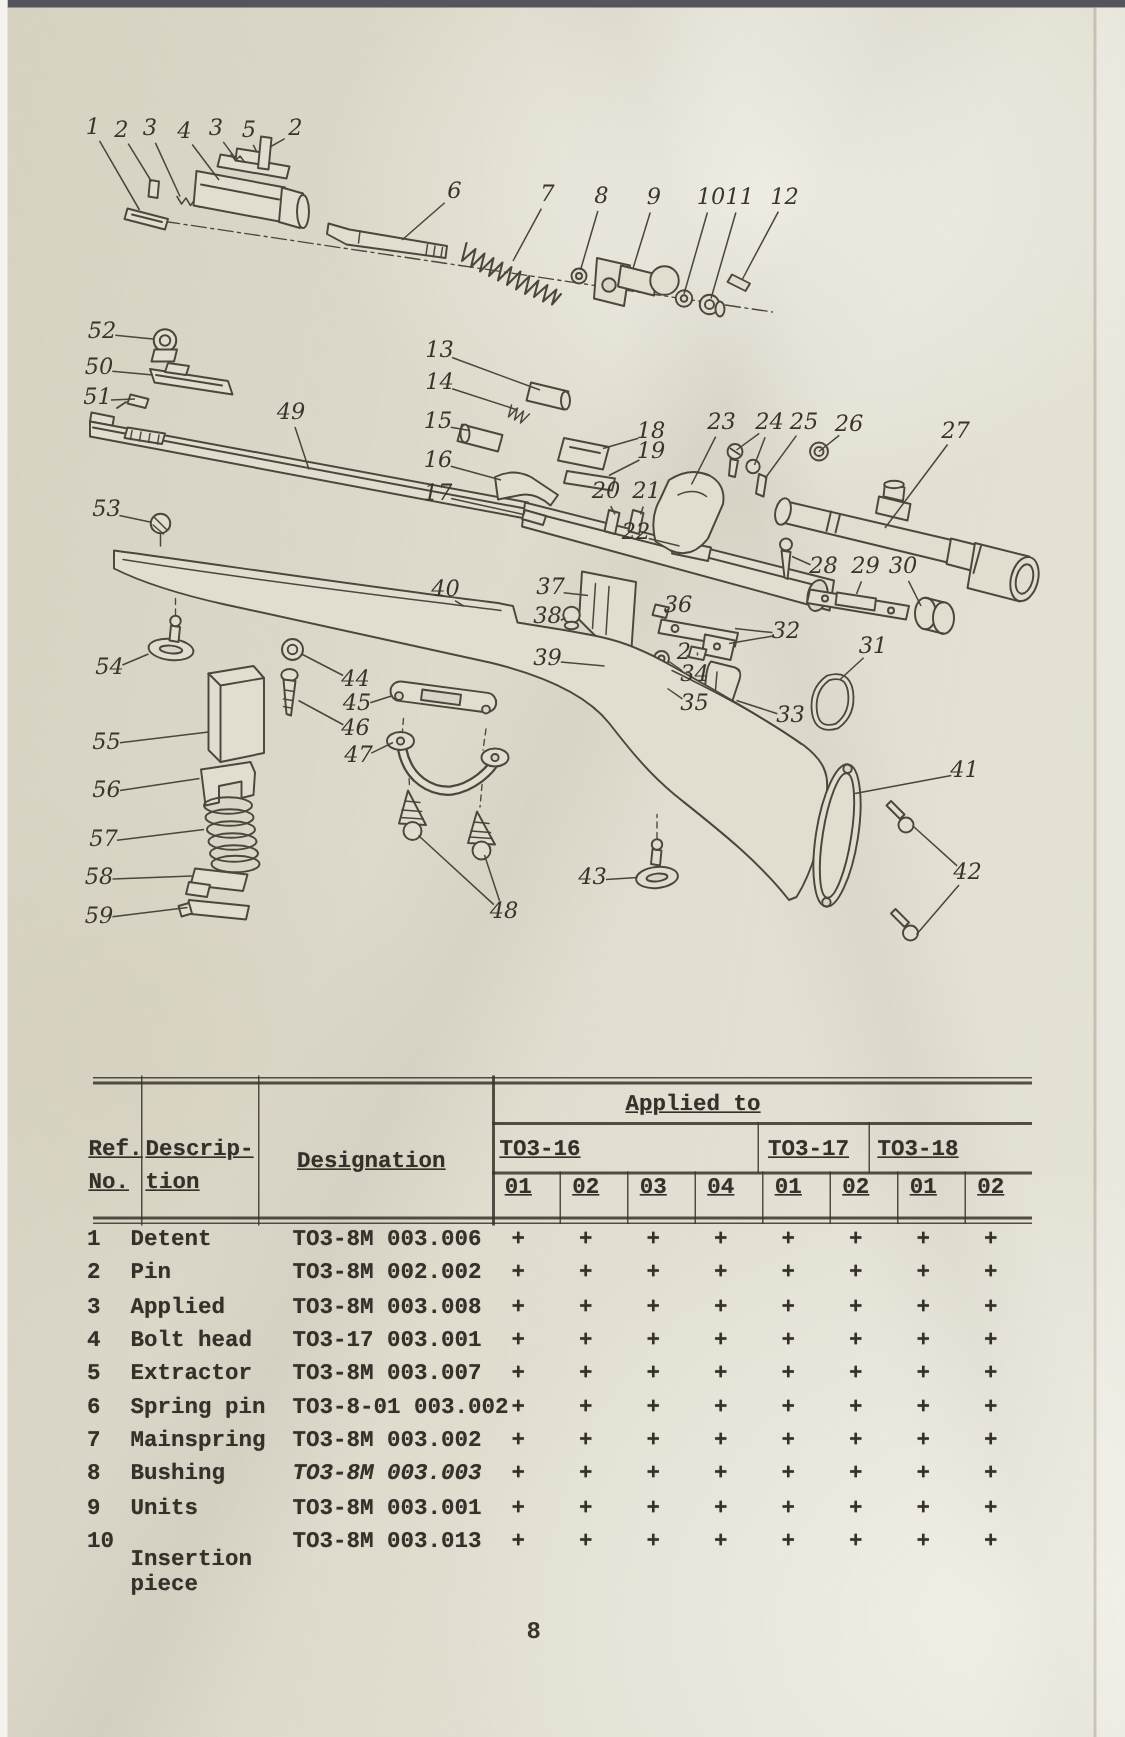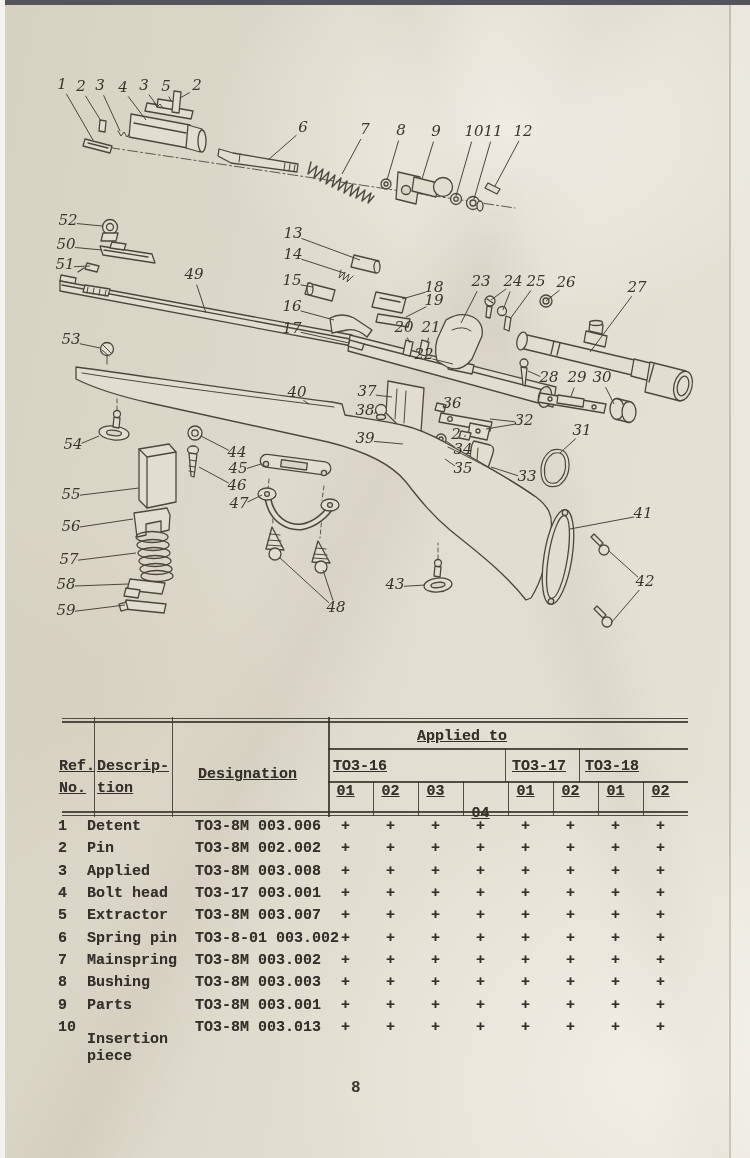--- a/index.html
+++ b/index.html
@@ -419,21 +419,21 @@
   <div class="hcell" style="left:59px;top:780px">No.</div>
   <div class="hcell" style="left:97px;top:758px">Descrip-</div>
   <div class="hcell" style="left:97px;top:780px">tion</div>
   <div class="hcell" style="left:198px;top:766px">Designation</div>
   <div class="hcell" style="left:417px;top:728px">Applied to</div>
   <div id="dyn-header">
       <div class="hcell" style="left: 333px; top: 758px;">TO3-16</div>
       <div class="hcell vcell" style="left: 336.5px; top: 783px;">01</div>
       <div class="hcell vcell" style="left: 381.5px; top: 783px;">02</div>
       <div class="hcell vcell" style="left: 426.5px; top: 783px;">03</div>
-      <div class="hcell vcell" style="left: 471.5px; top: 783px; margin-top: 22px;">04</div>
+      <div class="hcell vcell" style="left: 471.5px; top: 783px;">04</div>
       <div class="hcell" style="left: 512px; top: 758px;">TO3-17</div>
       <div class="hcell vcell" style="left: 516.5px; top: 783px;">01</div>
       <div class="hcell vcell" style="left: 561.5px; top: 783px;">02</div>
       <div class="hcell" style="left: 585px; top: 758px;">TO3-18</div>
       <div class="hcell vcell" style="left: 606.5px; top: 783px;">01</div>
       <div class="hcell vcell" style="left: 651.5px; top: 783px;">02</div>
     </div>
 
   <div id="table-body">
       <div class="trow">
@@ -523,33 +523,33 @@
         <span class="cell mark" style="left: 371.5px;">+</span>
         <span class="cell mark" style="left: 416.5px;">+</span>
         <span class="cell mark" style="left: 461.5px;">+</span>
         <span class="cell mark" style="left: 506.5px;">+</span>
         <span class="cell mark" style="left: 551.5px;">+</span>
         <span class="cell mark" style="left: 596.5px;">+</span>
       </div>
       <div class="trow">
         <span class="cell " style="left: 1px;">8</span>
         <span class="cell " style="left: 30px;">Bushing</span>
-        <span class="cell " style="left: 138px;">TO3-8M 003.003</span>
+        <span class="cell " style="left: 138px; font-style: italic;">TO3-8M 003.003</span>
         <span class="cell mark" style="left: 281.5px;">+</span>
         <span class="cell mark" style="left: 326.5px;">+</span>
         <span class="cell mark" style="left: 371.5px;">+</span>
         <span class="cell mark" style="left: 416.5px;">+</span>
         <span class="cell mark" style="left: 461.5px;">+</span>
         <span class="cell mark" style="left: 506.5px;">+</span>
         <span class="cell mark" style="left: 551.5px;">+</span>
         <span class="cell mark" style="left: 596.5px;">+</span>
       </div>
       <div class="trow">
         <span class="cell " style="left: 1px;">9</span>
-        <span class="cell " style="left: 30px;">Parts</span>
+        <span class="cell " style="left: 30px;">Units</span>
         <span class="cell " style="left: 138px;">TO3-8M 003.001</span>
         <span class="cell mark" style="left: 281.5px;">+</span>
         <span class="cell mark" style="left: 326.5px;">+</span>
         <span class="cell mark" style="left: 371.5px;">+</span>
         <span class="cell mark" style="left: 416.5px;">+</span>
         <span class="cell mark" style="left: 461.5px;">+</span>
         <span class="cell mark" style="left: 506.5px;">+</span>
         <span class="cell mark" style="left: 551.5px;">+</span>
         <span class="cell mark" style="left: 596.5px;">+</span>
       </div>

